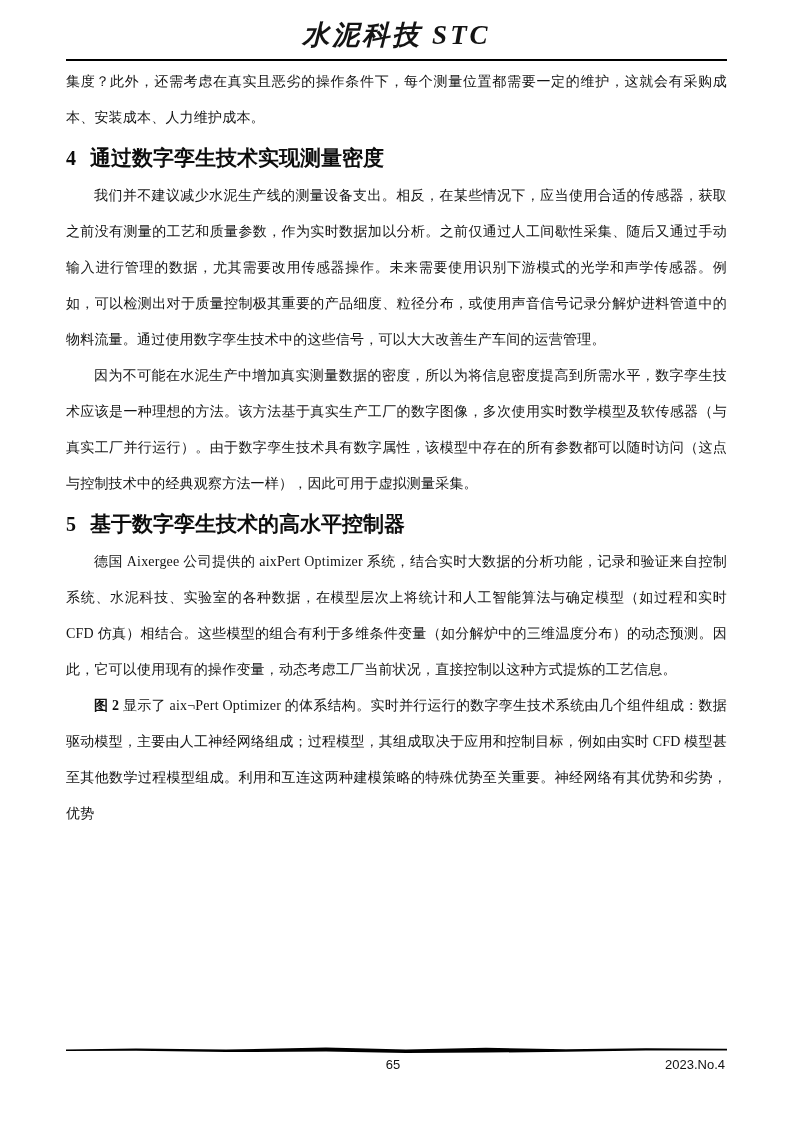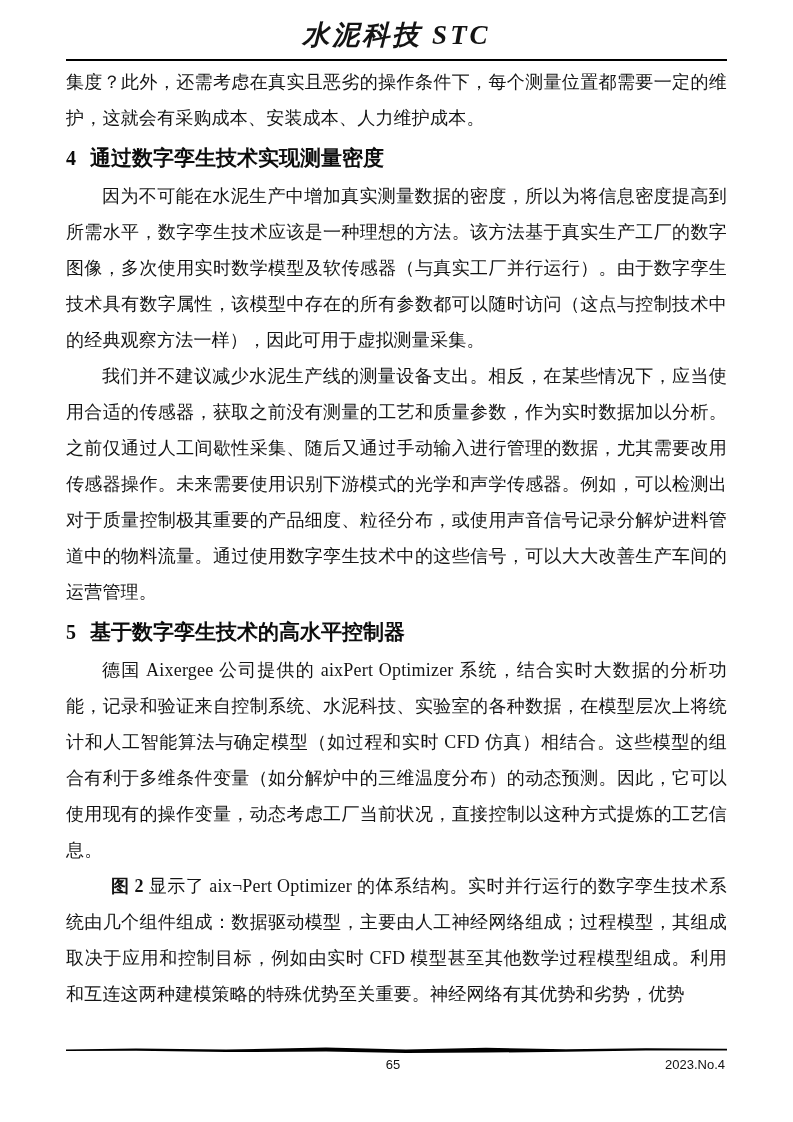--- a/index.html
+++ b/index.html
@@ -28,28 +28,28 @@
     letter-spacing: 3px;
     font-family: "Liberation Serif", serif;
   }
   .header-rule {
     border-top: 2.5px solid #000;
     margin-top: 7px;
     margin-bottom: 3px;
   }
   
   p.body {
-    font-size: 18px;
+    font-size: 14px;
     line-height: 36px;
     text-align: justify;
     text-justify: inter-ideograph;
     letter-spacing: 0.2px;
   }
   p.indent { text-indent: 2em; }
-  .lead-bold { font-weight: bold; margin-left: 9px; }
+  .lead-bold { font-weight: bold; }
   
   .section-heading {
     font-family: "Liberation Sans", sans-serif;
     font-weight: bold;
     font-size: 21px;
     line-height: 30px;
     margin-top: 7px;
     margin-bottom: 5px;
     color: #0d0d0d;
     display: flex;
@@ -96,22 +96,22 @@
   <div class="journal-title">水泥科技 STC</div>
   <div class="header-rule"></div>
 
   <p class="body">集度？此外，还需考虑在真实且恶劣的操作条件下，每个测量位置都需要一定的维护，这就会有采购成本、安装成本、人力维护成本。</p>
 
   <div class="section-heading">
     <span class="num">4</span>
     <span>通过数字孪生技术实现测量密度</span>
   </div>
 
+  <p class="body indent">我们并不建议减少水泥生产线的测量设备支出。相反，在某些情况下，应当使用合适的传感器，获取之前没有测量的工艺和质量参数，作为实时数据加以分析。之前仅通过人工间歇性采集、随后又通过手动输入进行管理的数据，尤其需要改用传感器操作。未来需要使用识别下游模式的光学和声学传感器。例如，可以检测出对于质量控制极其重要的产品细度、粒径分布，或使用声音信号记录分解炉进料管道中的物料流量。通过使用数字孪生技术中的这些信号，可以大大改善生产车间的运营管理。</p>
   <p class="body indent">因为不可能在水泥生产中增加真实测量数据的密度，所以为将信息密度提高到所需水平，数字孪生技术应该是一种理想的方法。该方法基于真实生产工厂的数字图像，多次使用实时数学模型及软传感器（与真实工厂并行运行）。由于数字孪生技术具有数字属性，该模型中存在的所有参数都可以随时访问（这点与控制技术中的经典观察方法一样），因此可用于虚拟测量采集。</p>
-  <p class="body indent">我们并不建议减少水泥生产线的测量设备支出。相反，在某些情况下，应当使用合适的传感器，获取之前没有测量的工艺和质量参数，作为实时数据加以分析。之前仅通过人工间歇性采集、随后又通过手动输入进行管理的数据，尤其需要改用传感器操作。未来需要使用识别下游模式的光学和声学传感器。例如，可以检测出对于质量控制极其重要的产品细度、粒径分布，或使用声音信号记录分解炉进料管道中的物料流量。通过使用数字孪生技术中的这些信号，可以大大改善生产车间的运营管理。</p>
 
   <div class="section-heading">
     <span class="num">5</span>
     <span>基于数字孪生技术的高水平控制器</span>
   </div>
 
   <p class="body indent">德国 Aixergee 公司提供的 aixPert Optimizer 系统，结合实时大数据的分析功能，记录和验证来自控制系统、水泥科技、实验室的各种数据，在模型层次上将统计和人工智能算法与确定模型（如过程和实时 CFD 仿真）相结合。这些模型的组合有利于多维条件变量（如分解炉中的三维温度分布）的动态预测。因此，它可以使用现有的操作变量，动态考虑工厂当前状况，直接控制以这种方式提炼的工艺信息。</p>
   <p class="body indent"><span class="lead-bold">图 2</span><span> 显示了 aix¬Pert Optimizer 的体系结构。实时并行运行的数字孪生技术系统由几个组件组成：数据驱动模型，主要由人工神经网络组成；过程模型，其组成取决于应用和控制目标，例如由实时 CFD 模型甚至其他数学过程模型组成。利用和互连这两种建模策略的特殊优势至关重要。神经网络有其优势和劣势，优势</span></p>
 
   <div class="footer">

